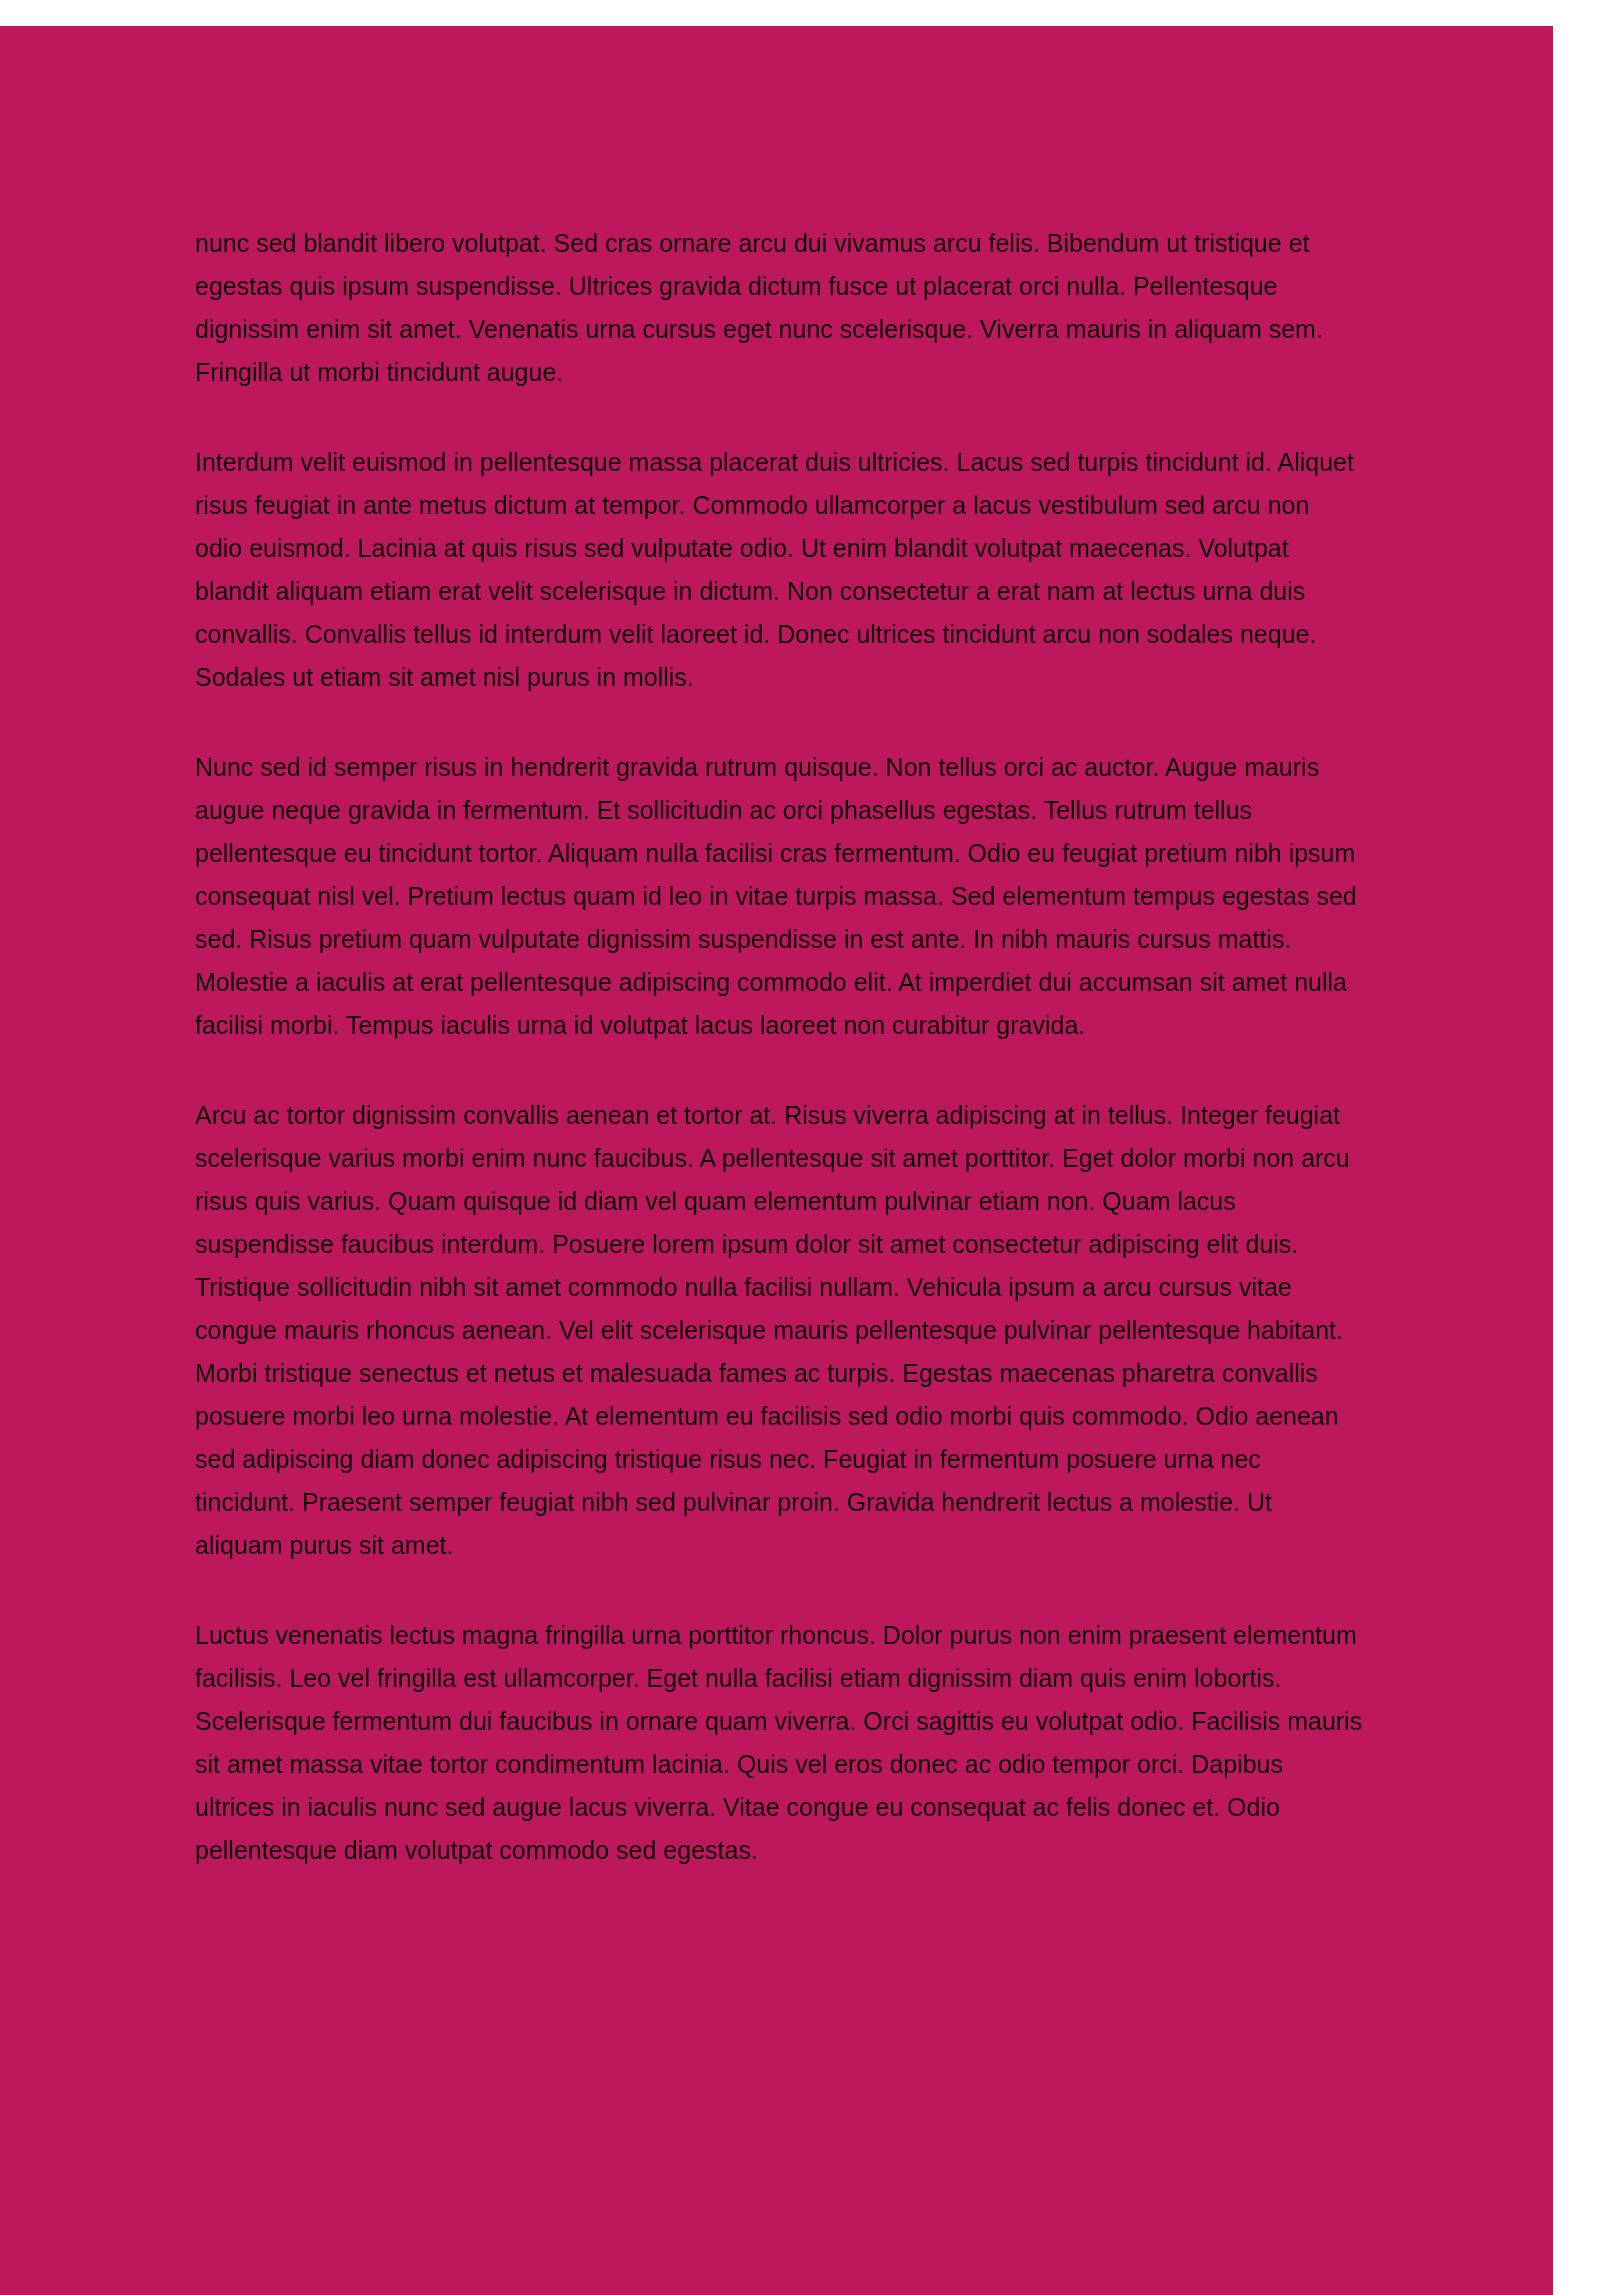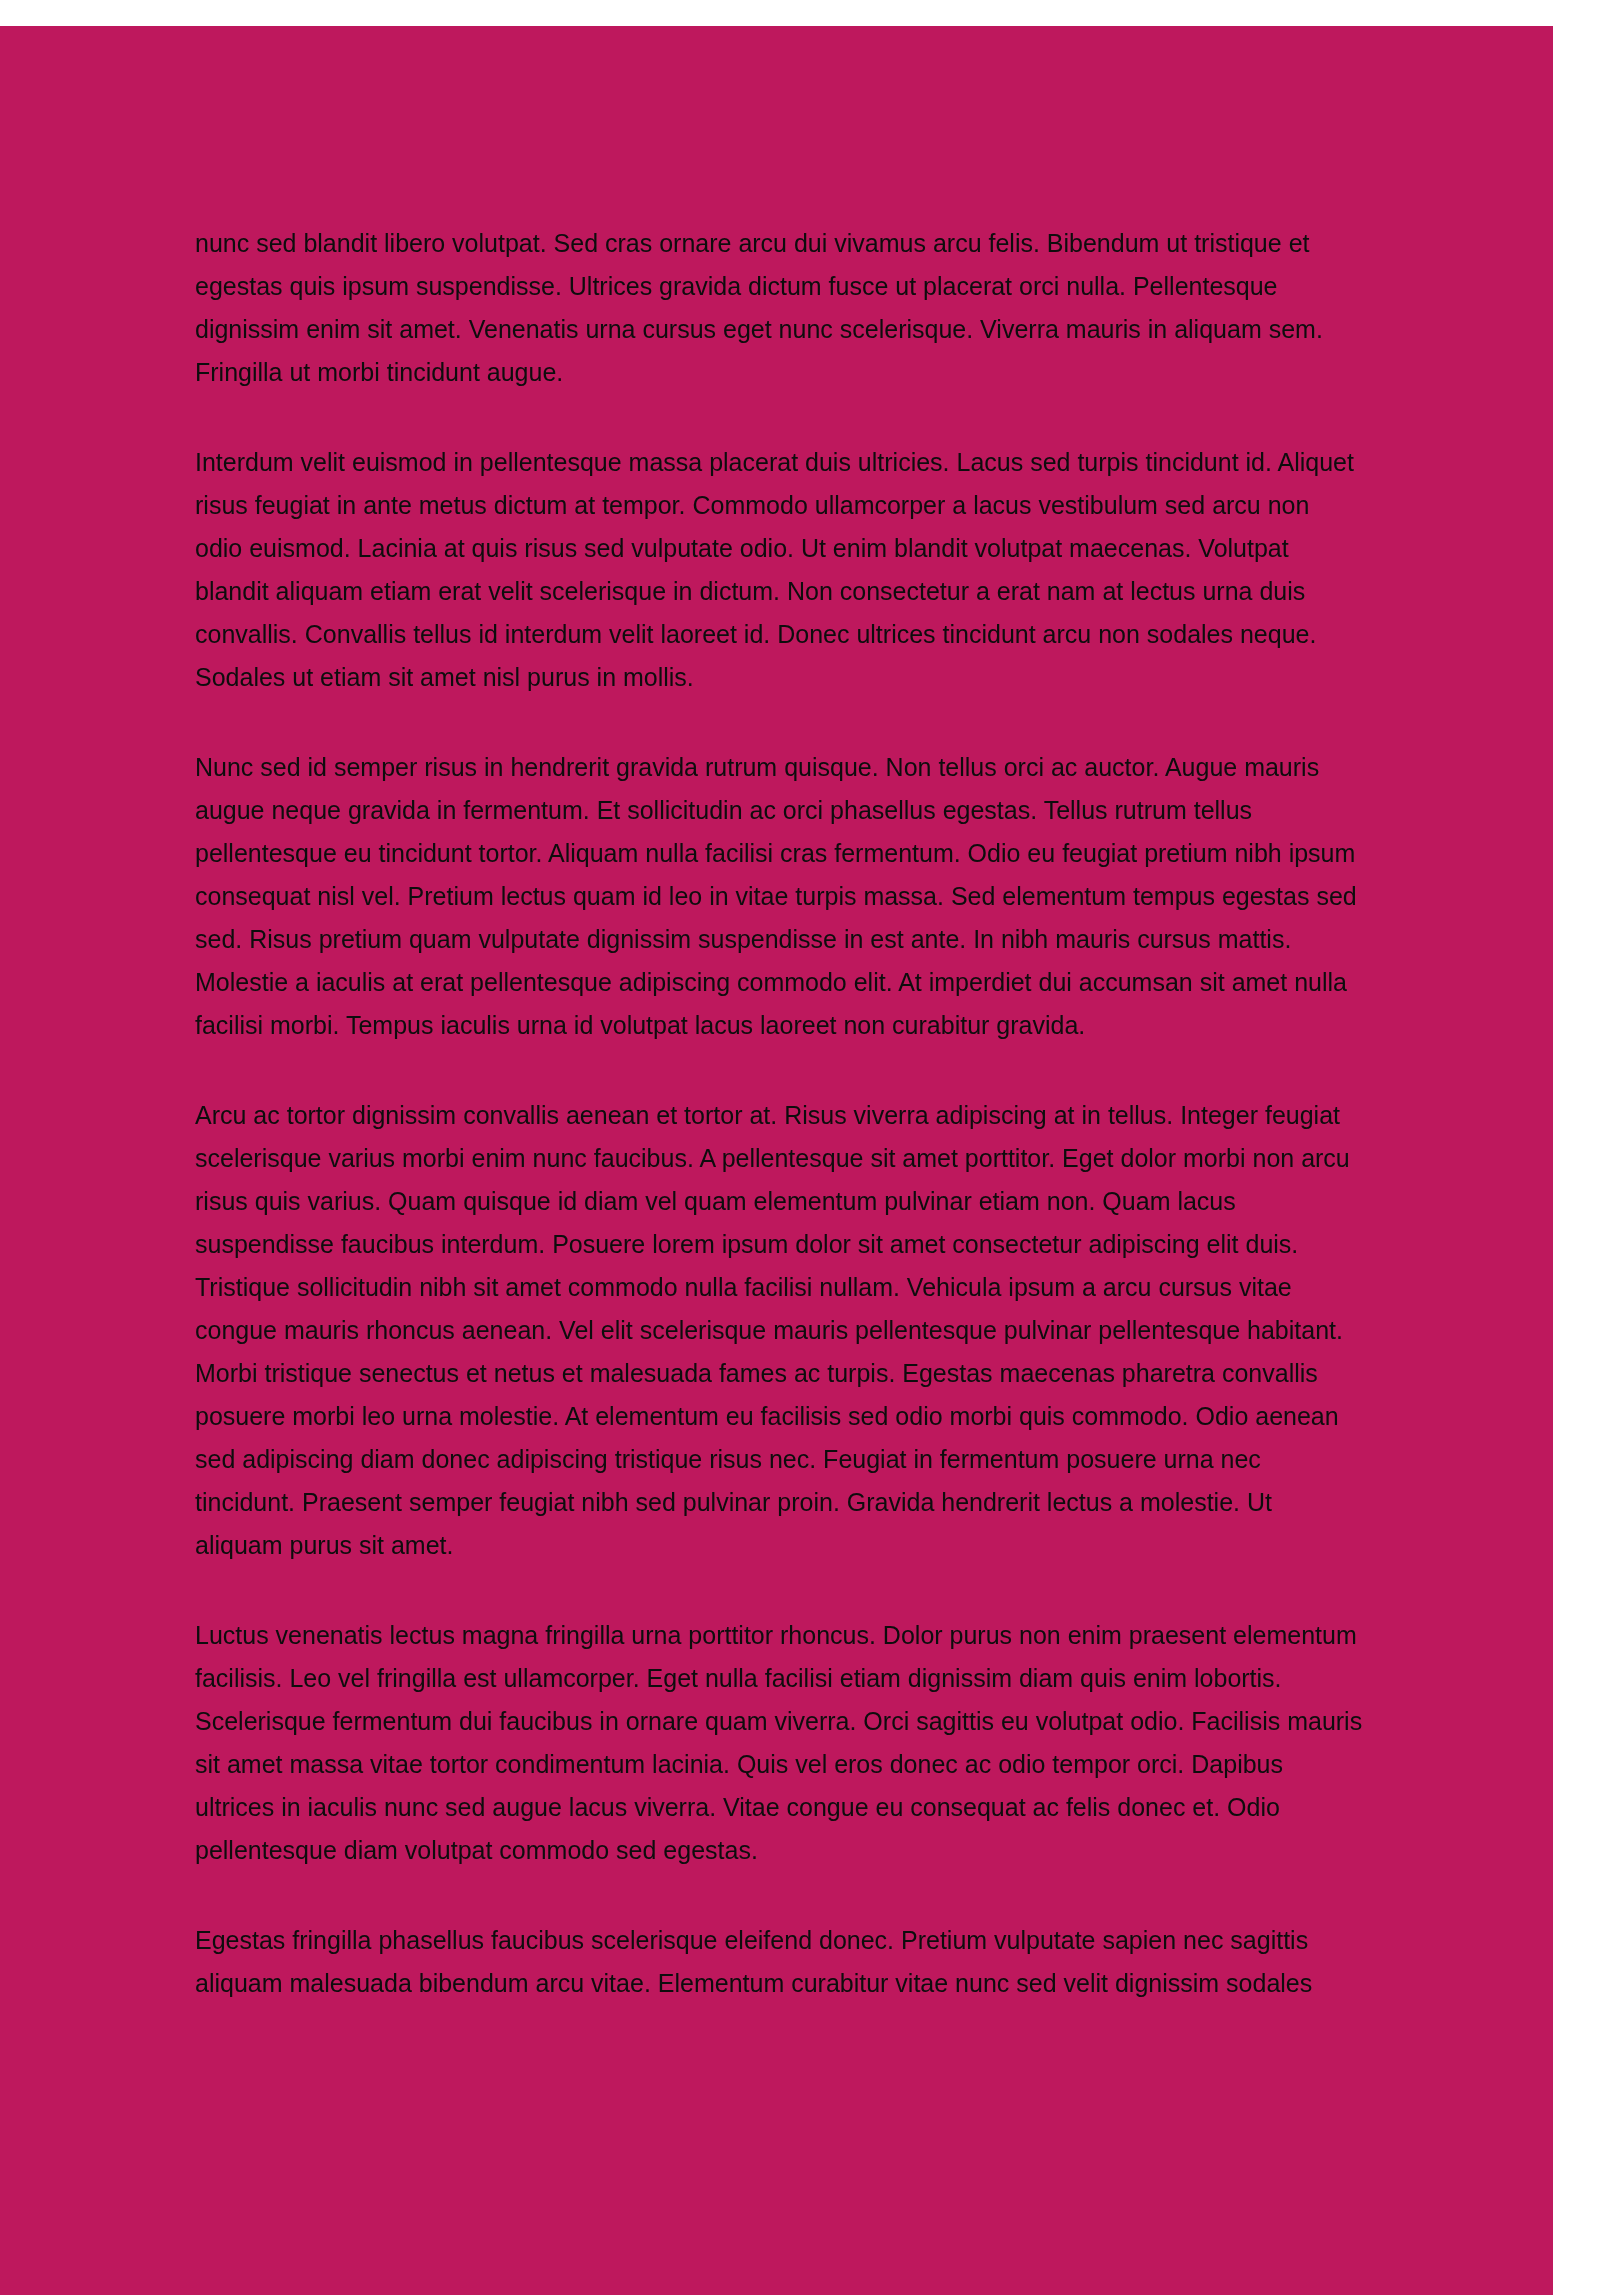--- a/index.html
+++ b/index.html
@@ -39,16 +39,15 @@
 </head>
 <body>
 
 <div class="page">
   <div class="doc-body">
     <p>nunc sed blandit libero volutpat. Sed cras ornare arcu dui vivamus arcu felis. Bibendum ut tristique et egestas quis ipsum suspendisse. Ultrices gravida dictum fusce ut placerat orci nulla. Pellentesque dignissim enim sit amet. Venenatis urna cursus eget nunc scelerisque. Viverra mauris in aliquam sem. Fringilla ut morbi tincidunt augue.</p>
     <p>Interdum velit euismod in pellentesque massa placerat duis ultricies. Lacus sed turpis tincidunt id. Aliquet risus feugiat in ante metus dictum at tempor. Commodo ullamcorper a lacus vestibulum sed arcu non odio euismod. Lacinia at quis risus sed vulputate odio. Ut enim blandit volutpat maecenas. Volutpat blandit aliquam etiam erat velit scelerisque in dictum. Non consectetur a erat nam at lectus urna duis convallis. Convallis tellus id interdum velit laoreet id. Donec ultrices tincidunt arcu non sodales neque. Sodales ut etiam sit amet nisl purus in mollis.</p>
     <p>Nunc sed id semper risus in hendrerit gravida rutrum quisque. Non tellus orci ac auctor. Augue mauris augue neque gravida in fermentum. Et sollicitudin ac orci phasellus egestas. Tellus rutrum tellus pellentesque eu tincidunt tortor. Aliquam nulla facilisi cras fermentum. Odio eu feugiat pretium nibh ipsum consequat nisl vel. Pretium lectus quam id leo in vitae turpis massa. Sed elementum tempus egestas sed sed. Risus pretium quam vulputate dignissim suspendisse in est ante. In nibh mauris cursus mattis. Molestie a iaculis at erat pellentesque adipiscing commodo elit. At imperdiet dui accumsan sit amet nulla facilisi morbi. Tempus iaculis urna id volutpat lacus laoreet non curabitur gravida.</p>
     <p>Arcu ac tortor dignissim convallis aenean et tortor at. Risus viverra adipiscing at in tellus. Integer feugiat scelerisque varius morbi enim nunc faucibus. A pellentesque sit amet porttitor. Eget dolor morbi non arcu risus quis varius. Quam quisque id diam vel quam elementum pulvinar etiam non. Quam lacus suspendisse faucibus interdum. Posuere lorem ipsum dolor sit amet consectetur adipiscing elit duis. Tristique sollicitudin nibh sit amet commodo nulla facilisi nullam. Vehicula ipsum a arcu cursus vitae congue mauris rhoncus aenean. Vel elit scelerisque mauris pellentesque pulvinar pellentesque habitant. Morbi tristique senectus et netus et malesuada fames ac turpis. Egestas maecenas pharetra convallis posuere morbi leo urna molestie. At elementum eu facilisis sed odio morbi quis commodo. Odio aenean sed adipiscing diam donec adipiscing tristique risus nec. Feugiat in fermentum posuere urna nec tincidunt. Praesent semper feugiat nibh sed pulvinar proin. Gravida hendrerit lectus a molestie. Ut aliquam purus sit amet.</p>
     <p>Luctus venenatis lectus magna fringilla urna porttitor rhoncus. Dolor purus non enim praesent elementum facilisis. Leo vel fringilla est ullamcorper. Eget nulla facilisi etiam dignissim diam quis enim lobortis. Scelerisque fermentum dui faucibus in ornare quam viverra. Orci sagittis eu volutpat odio. Facilisis mauris sit amet massa vitae tortor condimentum lacinia. Quis vel eros donec ac odio tempor orci. Dapibus ultrices in iaculis nunc sed augue lacus viverra. Vitae congue eu consequat ac felis donec et. Odio pellentesque diam volutpat commodo sed egestas.</p>
-    <p>Egestas fringilla phasellus faucibus scelerisque eleifend donec. Pretium vulputate sapien nec sagittis aliquam malesuada bibendum arcu vitae. Elementum curabitur vitae nunc sed velit dignissim sodales</p>
   </div>
 </div>
 
 
 </body></html>

